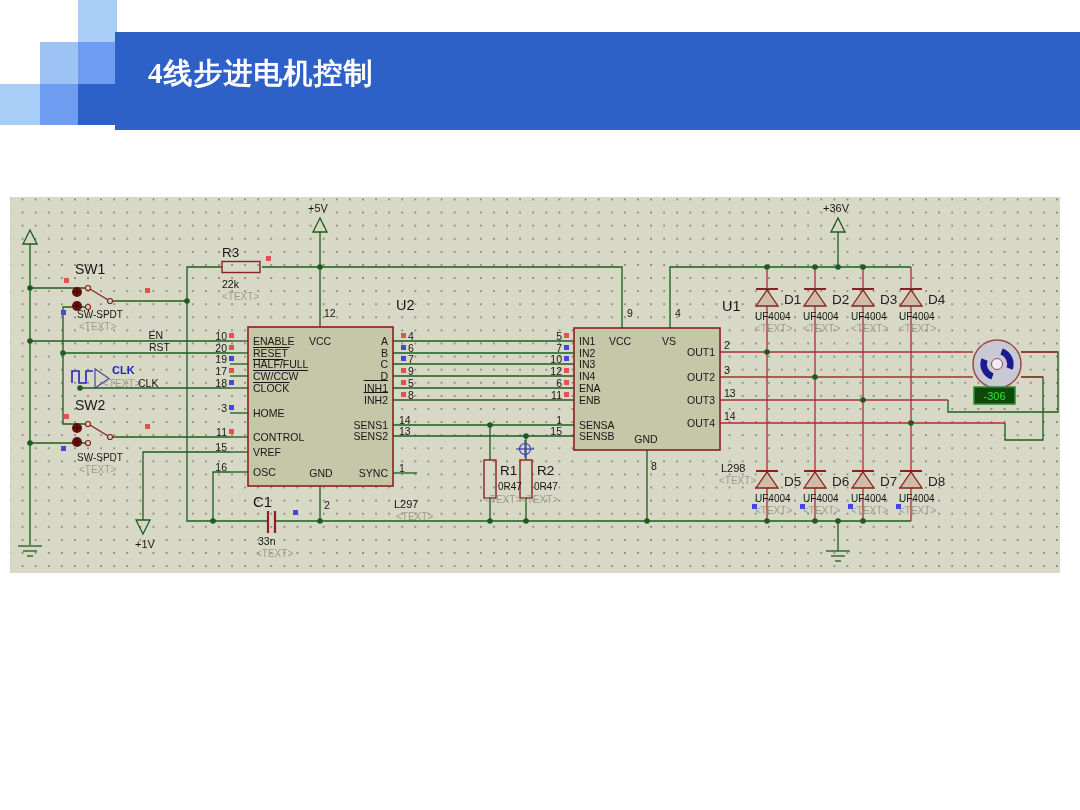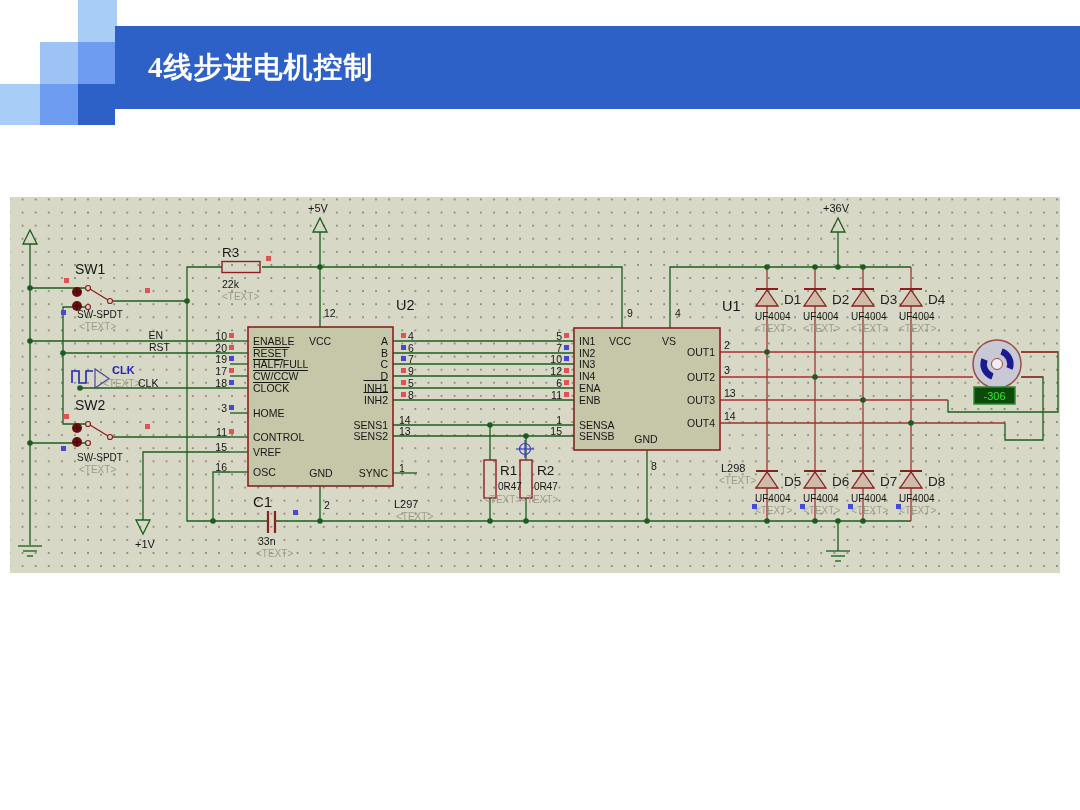--- a/index.html
+++ b/index.html
@@ -1,19 +1,19 @@
 <!DOCTYPE html>
 <html><head>
 <meta charset="utf-8">
 <style>
   html,body{margin:0;padding:0;}
   body{width:1080px;height:810px;background:#ffffff;overflow:hidden;position:relative;
        font-family:"Liberation Sans",sans-serif;}
   .hdr-sq{position:absolute;}
-  #banner{position:absolute;left:115px;top:26px;width:965px;height:83px;background:var(--banner);}
+  #banner{position:absolute;left:115px;top:32px;width:965px;height:98px;background:var(--banner);}
   #banner .title{color:#ffffff;font-family:"Liberation Serif",serif;font-weight:bold;
        font-size:29px;line-height:83px;padding-left:33px;letter-spacing:1px;}
   #panel{position:absolute;left:10px;top:197px;width:1050px;height:376px;
        background-color:var(--schbg);
        background-image:radial-gradient(var(--grid) 1px, rgba(0,0,0,0) 1.2px);
        background-size:13.1px 13.1px;background-position:6px 9px;}
   svg{position:absolute;left:0;top:0;}
   svg text{font-family:"Liberation Sans",sans-serif;}
   .w{stroke:var(--wire);stroke-width:1.3;fill:none;}
   .wr{stroke:var(--rwire);stroke-width:1.3;fill:none;}

